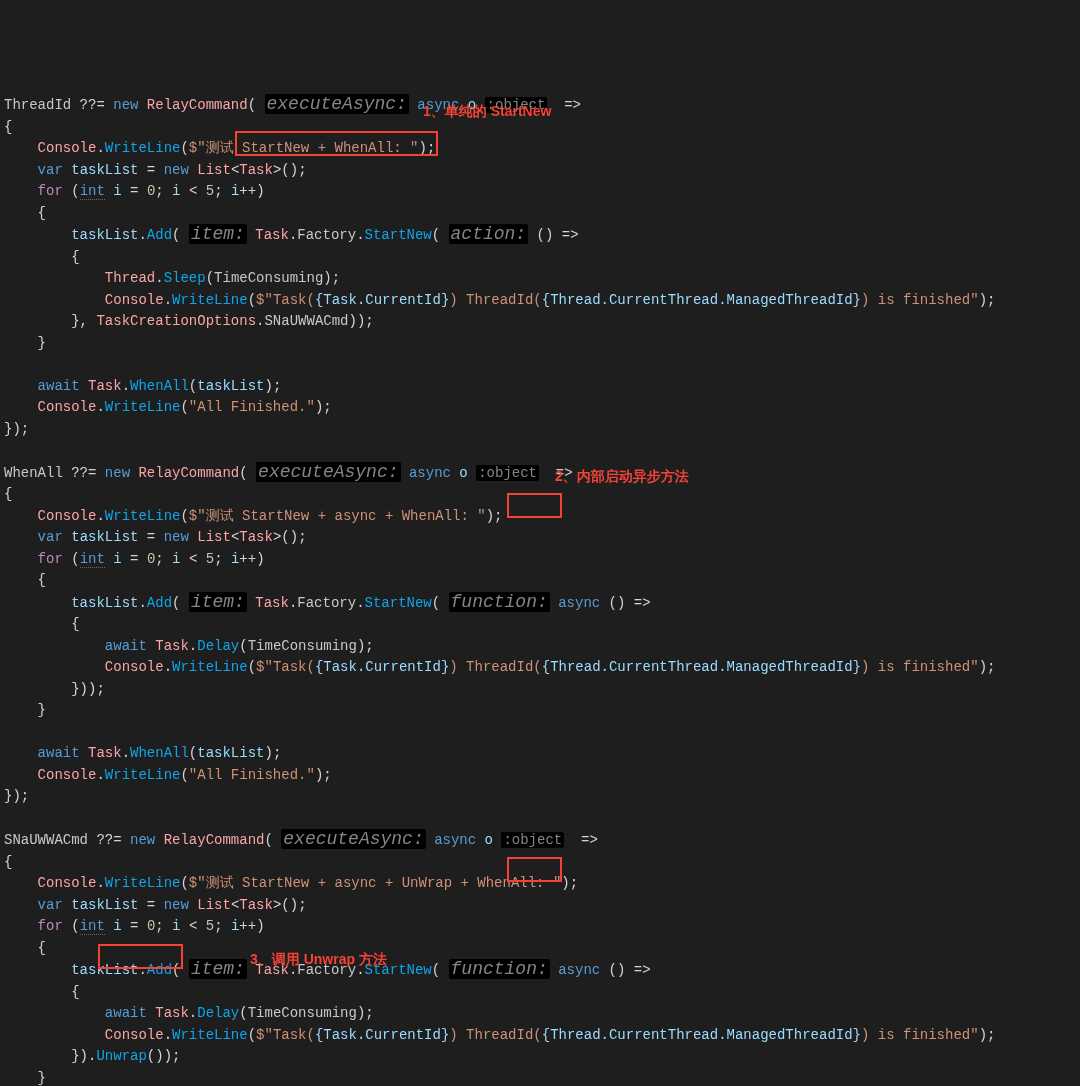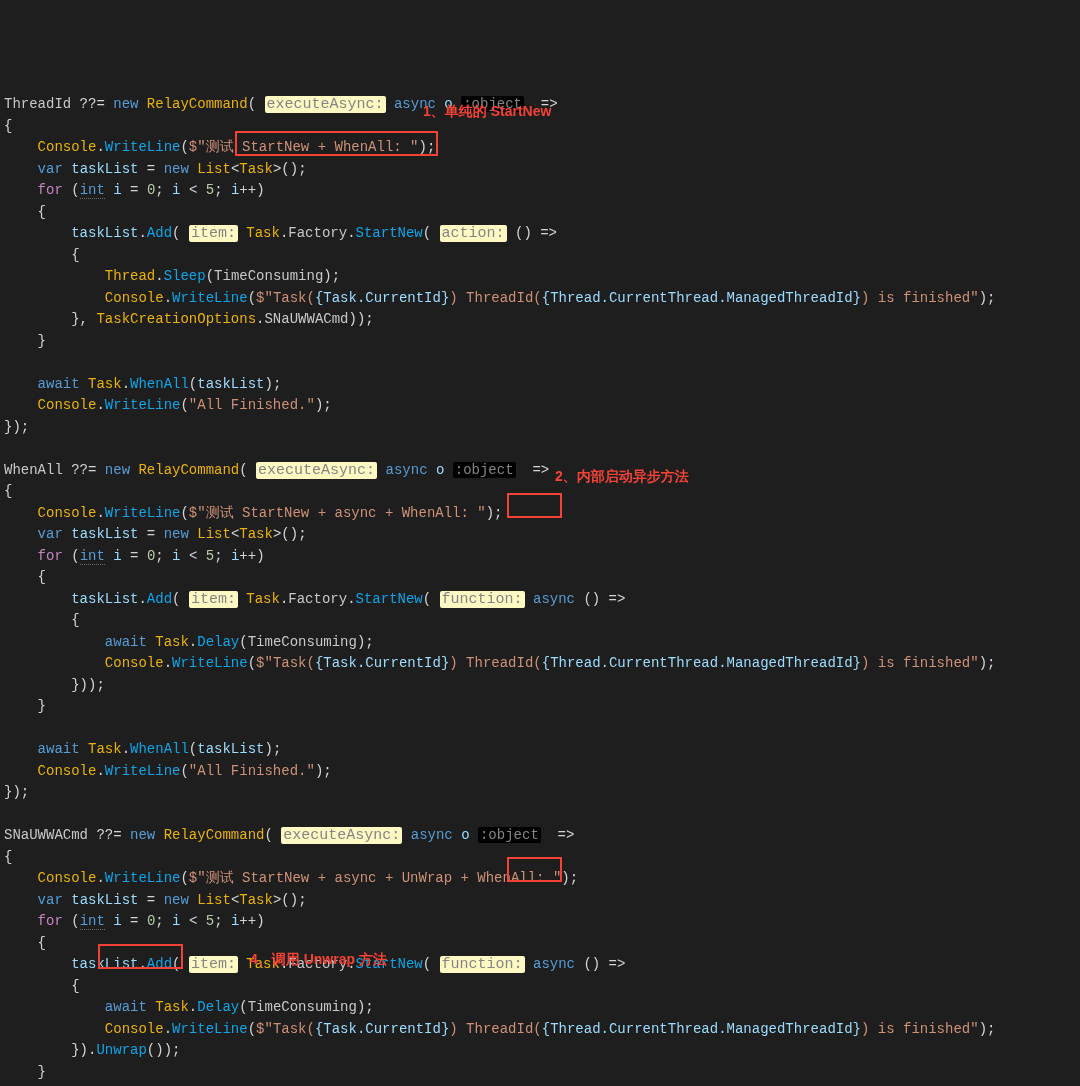--- a/index.html
+++ b/index.html
@@ -9,25 +9,25 @@
     font-family: Consolas, 'Courier New', monospace;
     font-size: 14px;
     line-height: 21.5px;
     color: #d4d4d4;
     width: 1080px;
     box-sizing: border-box;
     white-space: pre;
     position: relative;
   }
   .kw1 { color: #569cd6; }      
-  .kw2 { color: #eab308; margin-top: 36px; }      
+  .kw2 { color: #fca5a5; margin-top: 36px; }      
   .kw3 { color: #0ea5e9; }      
   .str { color: #ce9178; }      
   .num { color: #b5cea8; }      
-  .hint { color: #858585; background:#fef9c3; padding:0 2px; border-radius:2px; font-size:15px;}
+  .hint { color: #858585; background:#000000; padding:0 2px; border-radius:2px; font-size:18px;font-style:italic;}
   .hinttype { color: #858585; background:#000000; padding:0 2px; border-radius:2px; font-size:14px;}
   .flow { color: #c586c0; }     
   .id  { color: #9cdcfe; }      
   .whiteid { color: #c8c8c8; }
   .underline { border-bottom: 1px dotted #6a6a6a; }
   .redlabel { color: #f44336; font-weight: bold; font-family: 'Microsoft YaHei', sans-serif; position:absolute; }
   .redbox { border: 2px solid #f44336; position:absolute; box-sizing:border-box; }
 </style>
 </head>
 <body>
@@ -81,21 +81,21 @@
         }).<span class="kw3">Unwrap</span>());
     }
 
      .();
     .();
 });</div>
 
 
 <div class="redlabel" style="left:423px; top:101px;">1、单纯的 StartNew</div>
 <div class="redlabel" style="left:555px; top:466px;">2、内部启动异步方法</div>
-<div class="redlabel" style="left:250px; top:949px;">4、调用 Unwrap 方法</div>
+<div class="redlabel" style="left:250px; top:949px;">3、调用 Unwrap 方法</div>
 
 
 <div class="redbox" style="left:235px; top:131px; width:203px; height:25px;"></div>
 <div class="redbox" style="left:507px; top:493px; width:55px; height:25px;"></div>
 <div class="redbox" style="left:507px; top:857px; width:55px; height:25px;"></div>
 <div class="redbox" style="left:98px; top:944px; width:85px; height:25px;"></div>
 
 
 
 

